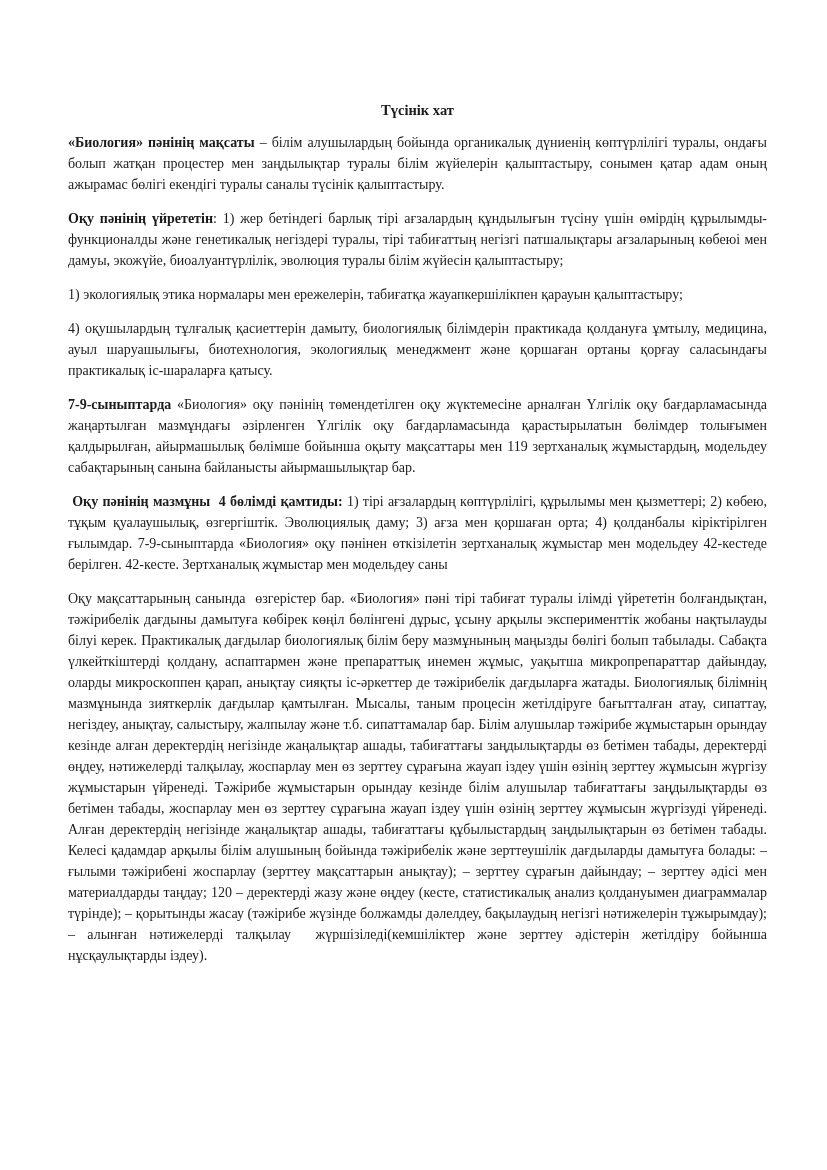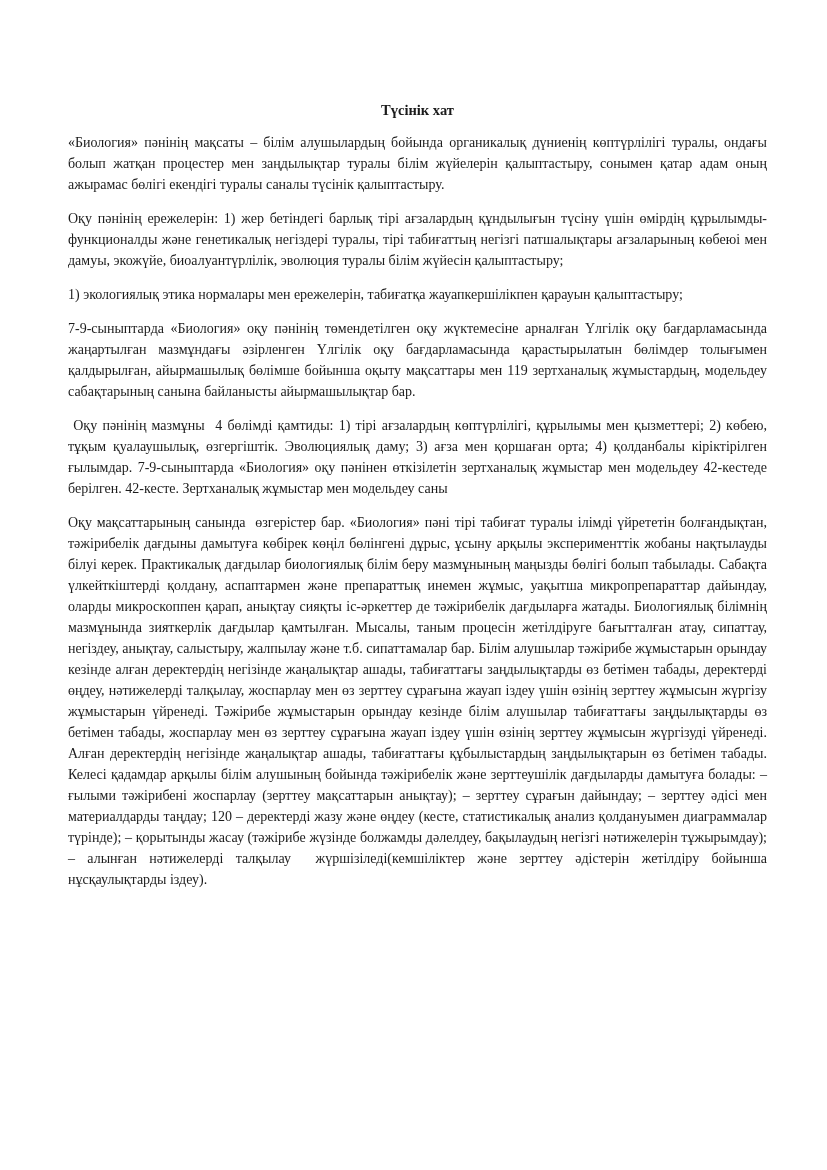--- a/index.html
+++ b/index.html
@@ -27,29 +27,30 @@
     margin: 0 0 11px 0;
   }
   .para {
     font-size: 14px;
     line-height: 21px;
     text-align: justify;
     white-space: pre-wrap;
     margin: 0 0 13px 0;
   }
   .para .bold {
-    font-weight: normal;
+    font-weight: bold;
   }
 </style>
 </head>
 <body>
 
 <div class="page">
   <h1 class="doc-title">Түсінік хат</h1>
   <div>
       <p class="para"><span class="bold">«Биология» пәнінің мақсаты</span><span class=""> – білім алушылардың бойында органикалық дүниенің көптүрлілігі туралы, ондағы болып жатқан процестер мен заңдылықтар туралы білім жүйелерін қалыптастыру, сонымен қатар адам оның ажырамас бөлігі екендігі туралы саналы түсінік қалыптастыру.</span></p>
-      <p class="para"><span class="bold">Оқу пәнінің ережелерін</span><span class="">: 1) жер бетіндегі барлық тірі ағзалардың құндылығын түсіну үшін өмірдің құрылымды-функционалды және генетикалық негіздері туралы, тірі табиғаттың негізгі патшалықтары ағзаларының көбеюі мен дамуы, экожүйе, биоалуантүрлілік, эволюция туралы білім жүйесін қалыптастыру;</span></p>
+      <p class="para"><span class="bold">Оқу пәнінің үйрететін</span><span class="">: 1) жер бетіндегі барлық тірі ағзалардың құндылығын түсіну үшін өмірдің құрылымды-функционалды және генетикалық негіздері туралы, тірі табиғаттың негізгі патшалықтары ағзаларының көбеюі мен дамуы, экожүйе, биоалуантүрлілік, эволюция туралы білім жүйесін қалыптастыру;</span></p>
       <p class="para"><span class="">1) экологиялық этика нормалары мен ережелерін, табиғатқа жауапкершілікпен қарауын қалыптастыру;</span></p>
+      <p class="para"><span class="">4) оқушылардың тұлғалық қасиеттерін дамыту, биологиялық білімдерін практикада қолдануға ұмтылу, медицина, ауыл шаруашылығы, биотехнология, экологиялық менеджмент және қоршаған ортаны қорғау саласындағы практикалық іс-шараларға қатысу.</span></p>
       <p class="para"><span class="bold">7-9-сыныптарда</span><span class=""> «Биология» оқу пәнінің төмендетілген оқу жүктемесіне арналған Үлгілік оқу бағдарламасында жаңартылған мазмұндағы әзірленген Үлгілік оқу бағдарламасында қарастырылатын бөлімдер толығымен қалдырылған, айырмашылық бөлімше бойынша оқыту мақсаттары мен 119 зертханалық жұмыстардың, модельдеу сабақтарының санына байланысты айырмашылықтар бар.</span></p>
       <p class="para"><span class="bold"> Оқу пәнінің мазмұны  4 бөлімді қамтиды:</span><span class=""> 1) тірі ағзалардың көптүрлілігі, құрылымы мен қызметтері; 2) көбею, тұқым қуалаушылық, өзгергіштік. Эволюциялық даму; 3) ағза мен қоршаған орта; 4) қолданбалы кіріктірілген ғылымдар. 7-9-сыныптарда «Биология» оқу пәнінен өткізілетін зертханалық жұмыстар мен модельдеу 42-кестеде берілген. 42-кесте. Зертханалық жұмыстар мен модельдеу саны</span></p>
       <p class="para"><span class="">Оқу мақсаттарының санында  өзгерістер бар. «Биология» пәні тірі табиғат туралы ілімді үйрететін болғандықтан, тәжірибелік дағдыны дамытуға көбірек көңіл бөлінгені дұрыс, ұсыну арқылы эксперименттік жобаны нақтылауды білуі керек. Практикалық дағдылар биологиялық білім беру мазмұнының маңызды бөлігі болып табылады. Сабақта үлкейткіштерді қолдану, аспаптармен және препараттық инемен жұмыс, уақытша микропрепараттар дайындау, оларды микроскоппен қарап, анықтау сияқты іс-әркеттер де тәжірибелік дағдыларға жатады. Биологиялық білімнің мазмұнында зияткерлік дағдылар қамтылған. Мысалы, таным процесін жетілдіруге бағытталған атау, сипаттау, негіздеу, анықтау, салыстыру, жалпылау және т.б. сипаттамалар бар. Білім алушылар тәжірибе жұмыстарын орындау кезінде алған деректердің негізінде жаңалықтар ашады, табиғаттағы заңдылықтарды өз бетімен табады, деректерді өңдеу, нәтижелерді талқылау, жоспарлау мен өз зерттеу сұрағына жауап іздеу үшін өзінің зерттеу жұмысын жүргізу жұмыстарын үйренеді. Тәжірибе жұмыстарын орындау кезінде білім алушылар табиғаттағы заңдылықтарды өз бетімен табады, жоспарлау мен өз зерттеу сұрағына жауап іздеу үшін өзінің зерттеу жұмысын жүргізуді үйренеді. Алған деректердің негізінде жаңалықтар ашады, табиғаттағы құбылыстардың заңдылықтарын өз бетімен табады. Келесі қадамдар арқылы білім алушының бойында тәжірибелік және зерттеушілік дағдыларды дамытуға болады: – ғылыми тәжірибені жоспарлау (зерттеу мақсаттарын анықтау); – зерттеу сұрағын дайындау; – зерттеу әдісі мен материалдарды таңдау; 120 – деректерді жазу және өңдеу (кесте, статистикалық анализ қолдануымен диаграммалар түрінде); – қорытынды жасау (тәжірибе жүзінде болжамды дәлелдеу, бақылаудың негізгі нәтижелерін тұжырымдау); – алынған нәтижелерді талқылау  жүршізіледі(кемшіліктер және зерттеу әдістерін жетілдіру бойынша нұсқаулықтарды іздеу).</span></p>
     </div>
 </div>
 
 </body></html>

